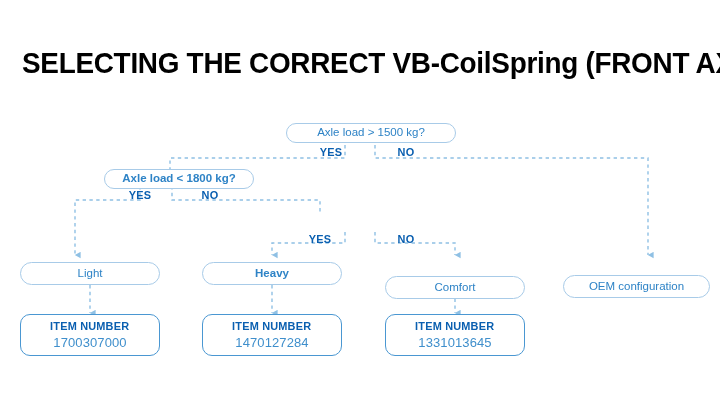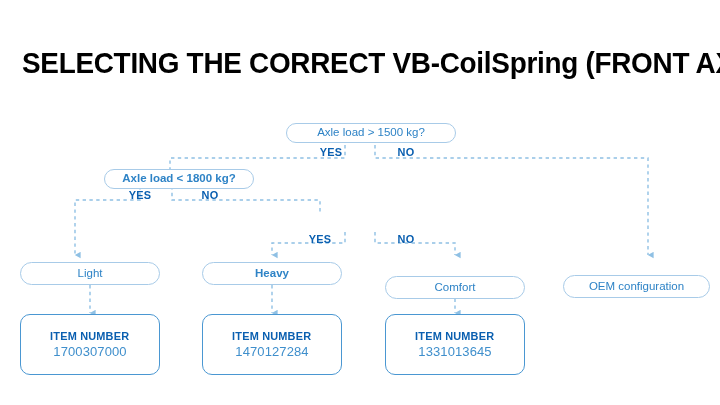--- a/index.html
+++ b/index.html
@@ -72,21 +72,21 @@
     height: 23px;
     color: #2e83c6;
     font-size: 11.5px;
   }
   .node.item {
     border: 1.6px solid #4a97d2;
     border-radius: 10px;
     flex-direction: column;
     justify-content: center;
     align-items: center;
-    height: 61px;
+    height: 42px;
     gap: 3px;
   }
   .item-title {
     color: #0a5fb0;
     font-weight: bold;
     font-size: 11.5px;
     letter-spacing: 0.2px;
     transform: scaleX(0.95);
   }
   .item-value {

